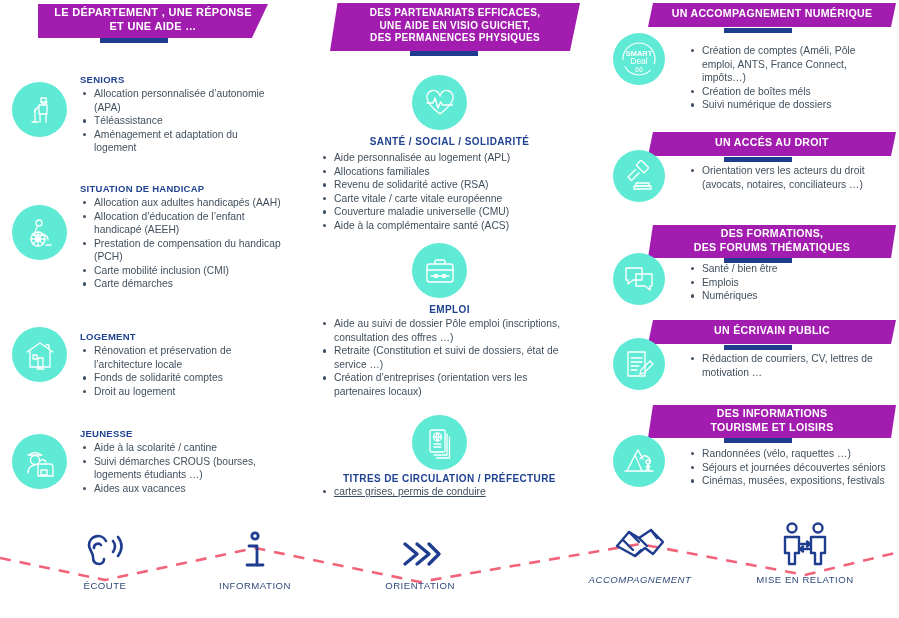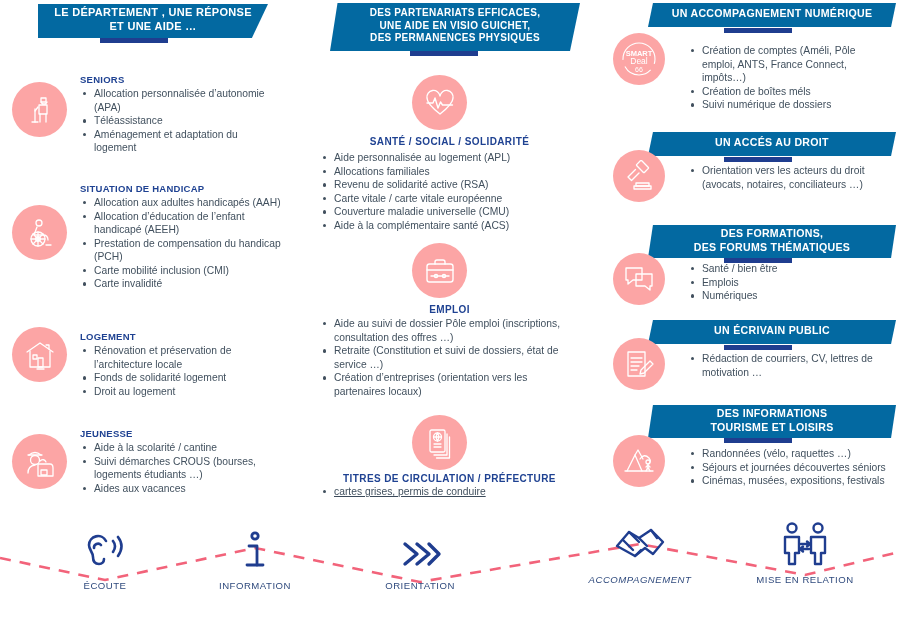--- a/index.html
+++ b/index.html
@@ -9,42 +9,42 @@
     font-family:"Liberation Sans", sans-serif;
     color:#3b4a5a;
     overflow:hidden;
     position:relative;
   }
   .stage{position:relative;width:899px;height:618px;}
 
   
   .banner{
     position:absolute;
-    background:#0369a1;
+    background:#a21caf;
     color:#ffffff;
     font-weight:bold;
     text-align:center;
     letter-spacing:.3px;
     display:flex;align-items:center;justify-content:center;
     line-height:1.25;
     box-sizing:border-box;
     padding:4px 14px 6px 14px;
   }
   .banner span{display:block;}
   .underline{
     position:absolute;
     height:5px;
     background:#1f3d8f;
   }
 
   
   .circ{
     position:absolute;
     border-radius:50%;
-    background:#fca5a5;
+    background:#5eead4;
     display:flex;align-items:center;justify-content:center;
   }
   .circ svg{display:block;}
 
   
   .blk{position:absolute;}
   .blk h3{
     margin:0 0 2px 0;
     font-size:9.5px;
     font-weight:bold;
@@ -142,41 +142,41 @@
       </g>
     </svg>
   </div>
   <div class="blk" style="left:80px;top:183px;width:205px;">
     <h3>SITUATION DE HANDICAP</h3>
     <ul class="bl">
       <li>Allocation aux adultes handicapés (AAH)</li>
       <li>Allocation d’éducation de l’enfant handicapé (AEEH)</li>
       <li>Prestation de compensation du handicap (PCH)</li>
       <li>Carte mobilité inclusion (CMI)</li>
-      <li>Carte invalidité</li>
+      <li>Carte démarches</li>
     </ul>
   </div>
 
   <div class="circ" style="left:12px;top:327px;width:55px;height:55px;">
     <svg width="32" height="32" viewBox="0 0 32 32">
       <g fill="none" stroke="#ffffff" stroke-width="1.3" stroke-linecap="round" stroke-linejoin="round">
         <path d="M3 13 L16 4 L29 13"></path>
         <path d="M6 12 v16 h20 v-16"></path>
         <path d="M14 19 h5 v9 h-5 z"></path>
         <path d="M9 16 h4 v4 h-4 z"></path>
         <path d="M22 6 h3 v4"></path>
         <path d="M13 30 h7"></path>
       </g>
     </svg>
   </div>
   <div class="blk" style="left:80px;top:331px;width:200px;">
     <h3>LOGEMENT</h3>
     <ul class="bl">
       <li>Rénovation et préservation de l’architecture locale</li>
-      <li>Fonds de solidarité logement</li>
+      <li>Fonds de solidarité comptes</li>
       <li>Droit au logement</li>
     </ul>
   </div>
 
   <div class="circ" style="left:12px;top:434px;width:55px;height:55px;">
     <svg width="32" height="32" viewBox="0 0 32 32">
       <g fill="none" stroke="#ffffff" stroke-width="1.3" stroke-linecap="round" stroke-linejoin="round">
         <path d="M5 9 q6 -5 12 0"></path>
         <path d="M4 9 h14"></path>
         <circle cx="11" cy="14" r="4.5"></circle>

